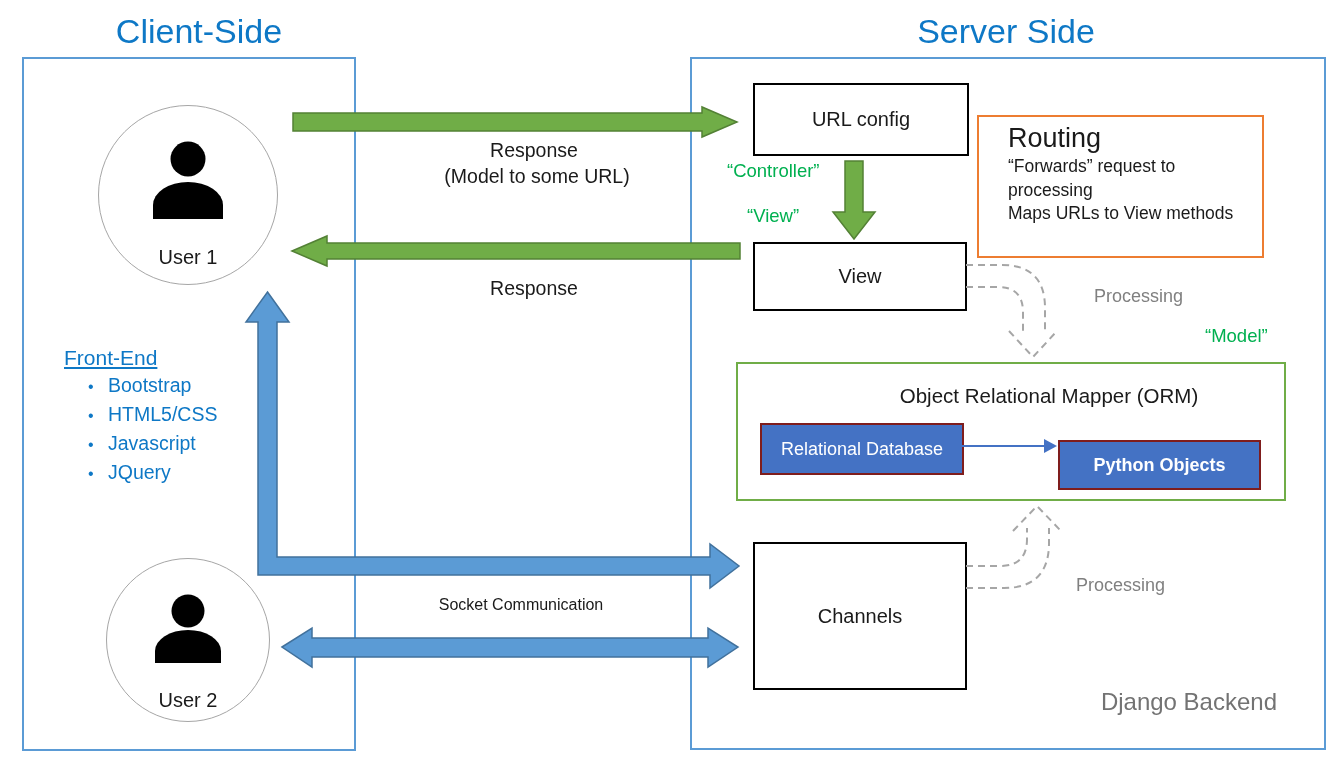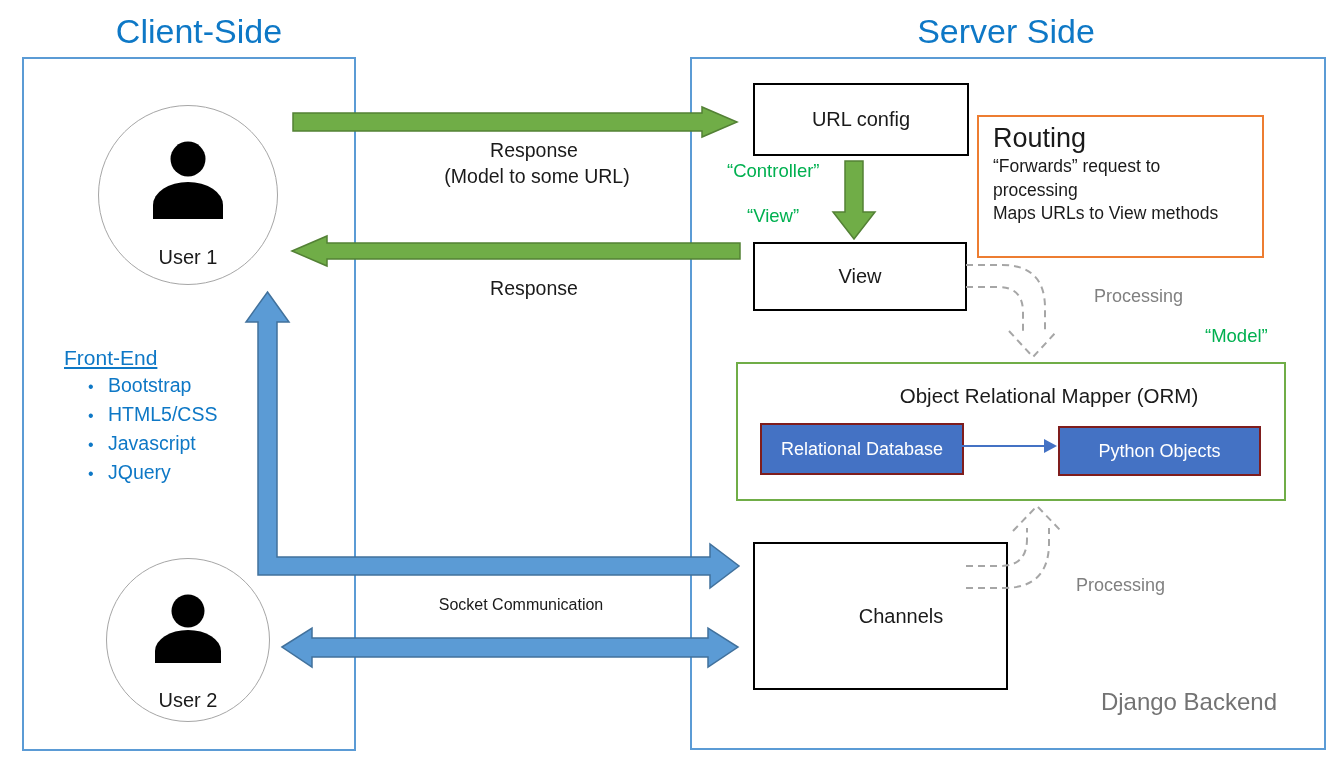--- a/index.html
+++ b/index.html
@@ -4,21 +4,21 @@
 <style>
   html,body{margin:0;padding:0;background:#ffffff;}
   .canvas{
     position:relative;width:1342px;height:784px;background:#ffffff;overflow:hidden;
     font-family:"Liberation Sans", sans-serif;
   }
   .panel{position:absolute;border:2px solid #5B9BD5;background:transparent;z-index:1;}
   .big-title{position:absolute;color:#0E78C6;font-size:34px;font-weight:500;text-align:center;z-index:2;}
   .black-box{position:absolute;border:2px solid #000;background:#fff;display:flex;align-items:center;justify-content:center;
     font-size:20px;color:#1a1a1a;z-index:2;}
-  .routing-box{position:absolute;border:2px solid #ED7D31;background:#fff;z-index:2;padding:4px 0 0 14px;box-sizing:border-box;}
+  .routing-box{position:absolute;border:2px solid #ED7D31;background:#fff;z-index:2;padding:4px 0 0 29px;box-sizing:border-box;}
   .routing-title{font-size:27px;color:#1a1a1a;line-height:34px;}
   .routing-line{font-size:17.5px;color:#1a1a1a;line-height:23.5px;}
   .orm-box{position:absolute;border:2px solid #70AD47;background:#fff;z-index:2;}
   .orm-title{position:absolute;width:100%;text-align:center;font-size:20.5px;color:#1a1a1a;z-index:2;padding-left:38px;}
   .blue-box{position:absolute;background:#4472C4;border:2px solid #7f1d1d;color:#fff;display:flex;align-items:center;justify-content:center;
     font-size:18px;z-index:3;}
   .user-circle{position:absolute;border:1.5px solid #A6A6A6;border-radius:50%;background:#fff;z-index:2;}
   .user-label{position:absolute;width:100%;text-align:center;font-size:20px;color:#1a1a1a;}
   .green-label{position:absolute;color:#00B050;font-size:18.5px;z-index:4;}
   .flow-label{position:absolute;color:#1a1a1a;font-size:19.5px;text-align:center;z-index:4;}
@@ -73,34 +73,34 @@
         <span>Javascript</span>
       </div>
     <div class="fe-item">
         <span class="dot">•</span>
         <span>JQuery</span>
       </div>
   </div>
 
   <div class="black-box" style="left:753px;top:242px;width:210px;height:65px;">View</div>
   <div class="black-box" style="left:753px;top:83px;width:212px;height:69px;">URL config</div>
-  <div class="black-box" style="left:753px;top:542px;width:210px;height:144px;padding-left:41px;">Channels</div>
+  <div class="black-box" style="left:753px;top:542px;width:210px;height:144px;">Channels</div>
 
   <div class="routing-box" style="left:977px;top:115px;width:287px;height:143px;">
     <div class="routing-title">Routing</div>
     <div class="routing-line">“Forwards” request to</div>
     <div class="routing-line">processing</div>
     <div class="routing-line">Maps URLs to View methods</div>
   </div>
 
   <div class="orm-box" style="left:736px;top:362px;width:546px;height:135px;">
     <div class="orm-title" style="top:20px;">Object Relational Mapper (ORM)</div>
   </div>
   <div class="blue-box" style="left:760px;top:423px;width:200px;height:48px;">Relational Database</div>
-  <div class="blue-box" style="left:1058px;top:426px;width:199px;height:46px;">Python Objects</div>
+  <div class="blue-box" style="left:1058px;top:440px;width:199px;height:46px;font-weight:bold;">Python Objects</div>
 
   <div class="green-label" style="left:727px;top:160px;">“Controller”</div>
   <div class="green-label" style="left:747px;top:205px;">“View”</div>
   <div class="green-label" style="left:1205px;top:325px;">“Model”</div>
 
   <div class="flow-label" style="left:434px;top:139px;width:200px;">Response</div>
   <div class="flow-label" style="left:412px;top:165px;width:250px;">(Model to some URL)</div>
   <div class="flow-label" style="left:434px;top:277px;width:200px;">Response</div>
   <div class="flow-label" style="left:396px;top:596px;width:250px;font-size:16px;">Socket Communication</div>
   <div class="gray-label" style="left:1094px;top:286px;">Processing</div>

